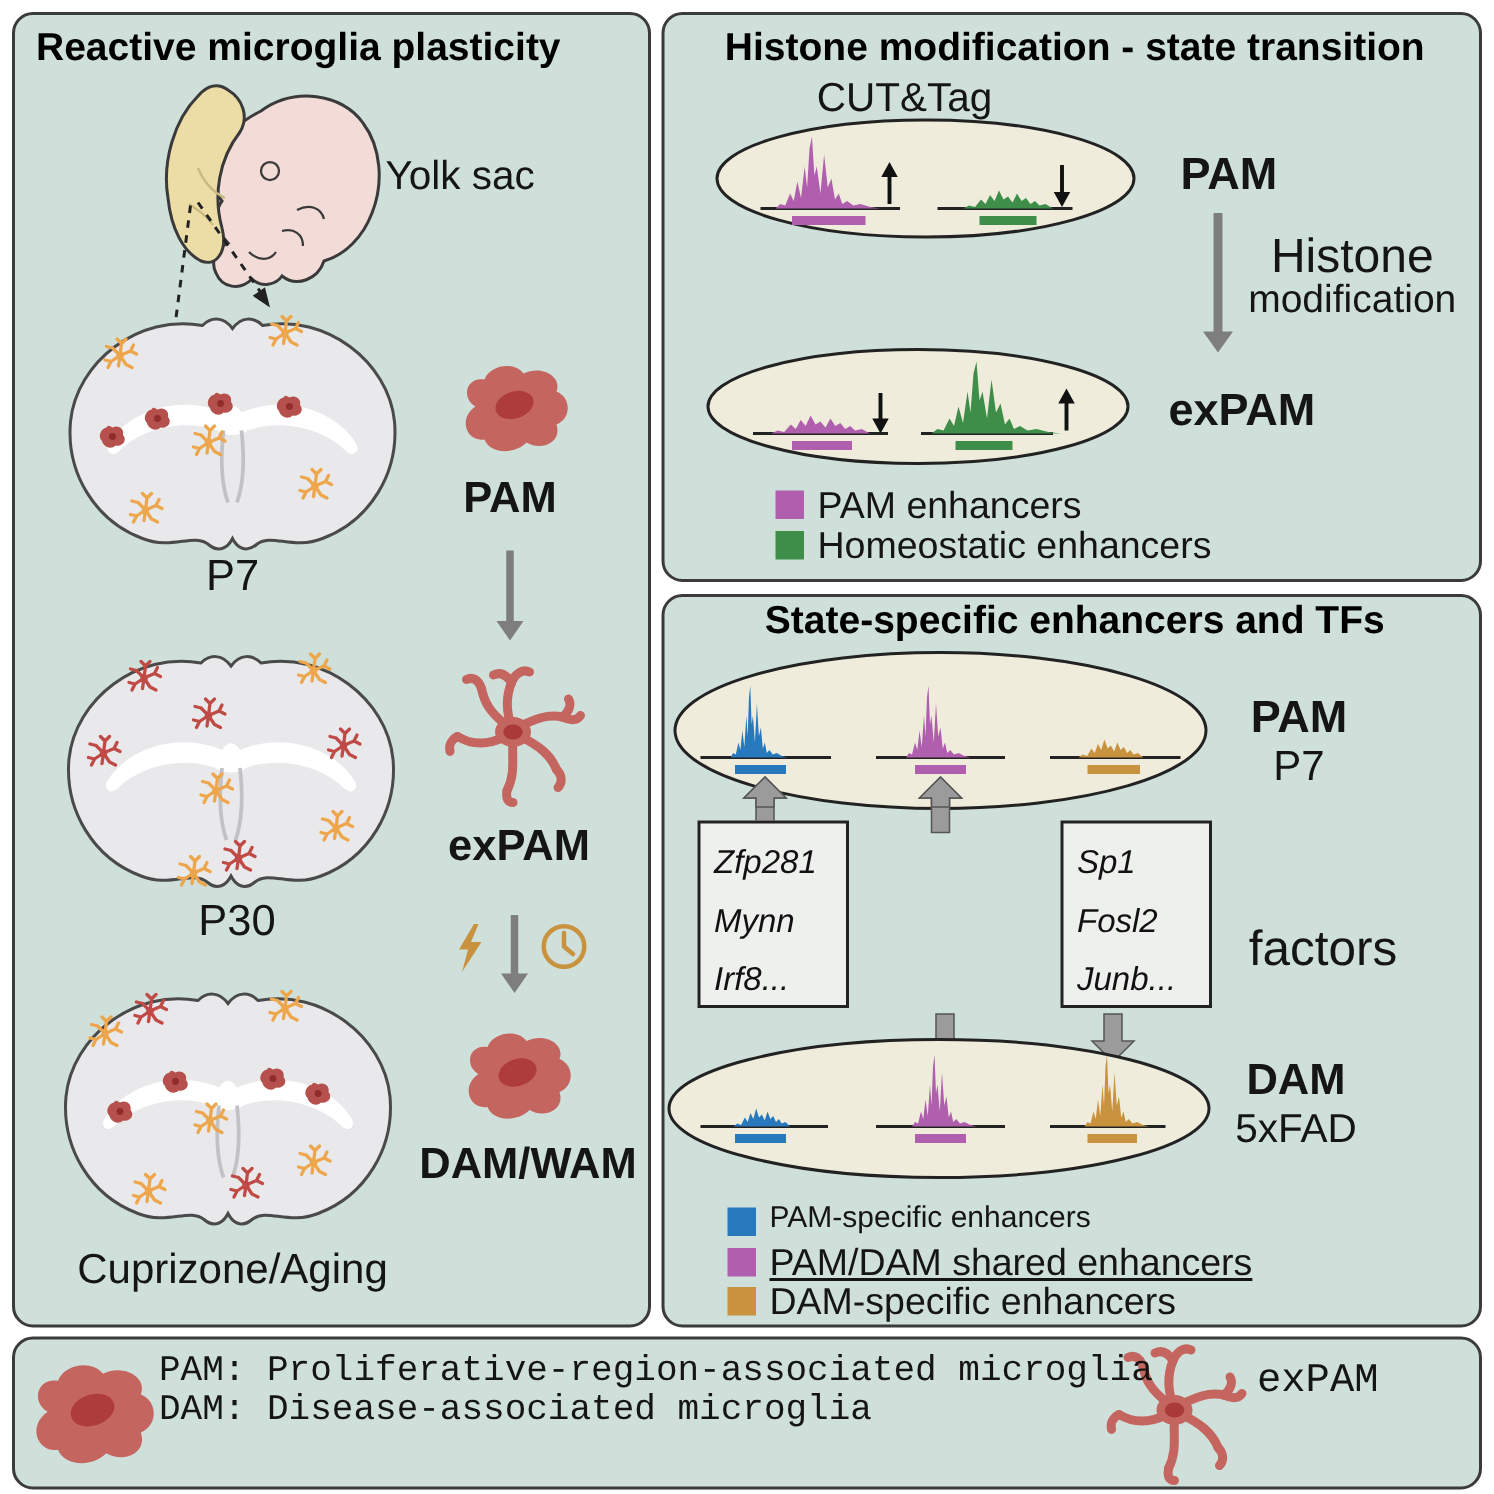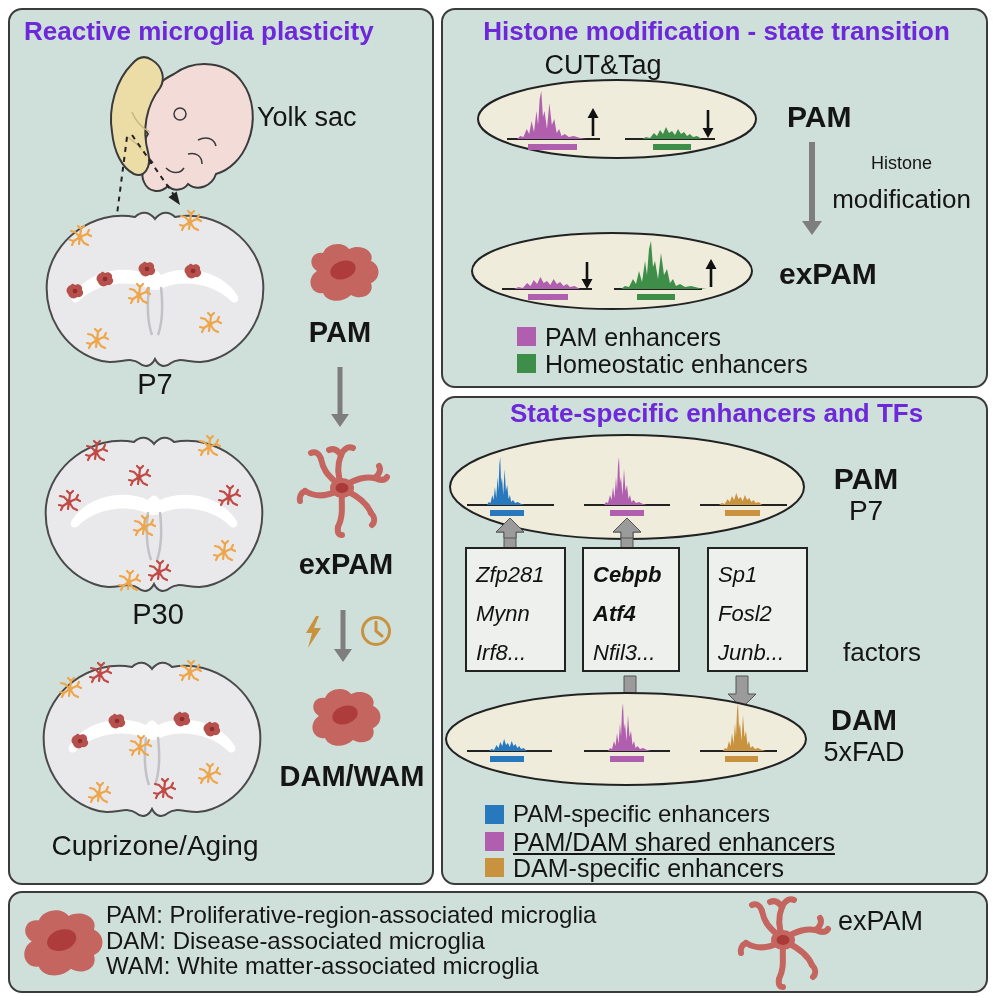--- a/index.html
+++ b/index.html
@@ -4,21 +4,21 @@
 <style>
   html,body{margin:0;padding:0;background:#fff;}
   .canvas{position:relative;width:996px;height:996px;background:#ffffff;
           font-family:"Liberation Sans",sans-serif;color:#111;overflow:hidden;}
   .panel{position:absolute;background:#cfe0db;border:2px solid #3b3b3b;border-radius:14px;
          box-sizing:border-box;}
   .panel > svg{position:absolute;left:0;top:0;z-index:0;}
   .lbl{position:absolute;z-index:2;font-size:26px;line-height:1.12;white-space:nowrap;color:#151515;}
   .bold{font-weight:bold;}
   .ctr{text-align:center;}
-  .ptitle{position:absolute;z-index:2;margin:0;color:#6d28d9;font-weight:bold;font-size:26px;
+  .ptitle{position:absolute;z-index:2;margin:0;color:#000000;font-weight:bold;font-size:26px;
           white-space:nowrap;}
   .markbox{position:absolute;z-index:2;background:#eef0ed;border:2px solid #222;box-sizing:border-box;
            text-align:center;font-size:28px;line-height:36px;padding-top:3px;}
   .tfbox{position:absolute;z-index:2;background:#eef0ed;border:2px solid #222;box-sizing:border-box;
          padding:6px 0 0 9px;}
   .tfbox .ln{font-style:italic;font-size:22px;line-height:39px;white-space:nowrap;}
   .tfbox .ln.b{font-weight:bold;}
   .sq{position:absolute;z-index:2;width:19px;height:19px;}
   .f-mag{fill:#b05fae;} .f-grn{fill:#3e8e4a;} .f-blu{fill:#2878be;} .f-gld{fill:#c8923f;}
   .defs-line{font-size:24px;line-height:25.5px;white-space:nowrap;}
@@ -199,21 +199,21 @@
       <use href="#tpk" transform="translate(178,231)" class="f-grn"></use>
       <rect x="194" y="284" width="38" height="6" class="f-grn"></rect>
       <polygon points="266.7,277 269.3,277 269.3,259 273.5,259 268,249 262.5,259 266.7,259" fill="#111"></polygon>
     </g>
 
     <polygon points="366,132 372,132 372,211 379,211 369,225 359,211 366,211" fill="#7e7e7e"></polygon>
   </svg>
 
   <div class="lbl ctr" style="left:90px;top:40px;width:140px;font-size:27px;">CUT&amp;Tag</div>
   <div class="lbl bold" style="left:344px;top:90px;font-size:30px;">PAM</div>
-  <div class="lbl ctr" style="left:376px;top:143px;width:165px;font-size:18px;">Histone</div>
+  <div class="lbl ctr" style="left:376px;top:143px;width:165px;font-size:32px;">Histone</div>
   <div class="lbl ctr" style="left:376px;top:175px;width:165px;font-size:26px;">modification</div>
   <div class="lbl bold" style="left:336px;top:247px;font-size:30px;">exPAM</div>
 
   <div class="sq" style="left: 74px; top: 317px; background-color: rgb(176, 95, 174);"></div>
   <div class="lbl" style="left:102px;top:313px;font-size:25px;">PAM enhancers</div>
   <div class="sq" style="left: 74px; top: 344px; background-color: rgb(62, 142, 74);"></div>
   <div class="lbl" style="left:102px;top:340px;font-size:25px;">Homeostatic enhancers</div>
 </section>
 
 <section class="panel" style="left:441px;top:396px;width:547px;height:489px;">
@@ -258,50 +258,44 @@
   </svg>
 
   <div class="lbl ctr bold" style="left:368px;top:64px;width:110px;font-size:30px;">PAM</div>
   <div class="lbl ctr" style="left:368px;top:97px;width:110px;font-size:28px;">P7</div>
 
   <div class="tfbox" style="left:22px;top:149px;width:101px;height:125px;">
     <div class="ln">Zfp281</div>
     <div class="ln">Mynn</div>
     <div class="ln">Irf8...</div>
   </div>
-  <div class="tfbox" style="left:139px;top:149px;width:98px;height:125px;">
-    <div class="ln b">Cebpb</div>
-    <div class="ln b">Atf4</div>
-    <div class="ln">Nfil3...</div>
-  </div>
   <div class="tfbox" style="left:264px;top:149px;width:101px;height:125px;">
     <div class="ln">Sp1</div>
     <div class="ln">Fosl2</div>
     <div class="ln">Junb...</div>
   </div>
 
-  <div class="lbl ctr" style="left:344px;top:216px;width:190px;font-size:26px;margin-top:24px;">factors</div>
+  <div class="lbl ctr" style="left:344px;top:216px;width:190px;font-size:33px;">factors</div>
 
   <div class="lbl ctr bold" style="left:366px;top:306px;width:110px;font-size:29px;">DAM</div>
   <div class="lbl ctr" style="left:366px;top:339px;width:110px;font-size:27px;">5xFAD</div>
 
   <div class="sq" style="left: 42px; top: 407px; background-color: rgb(40, 120, 190);"></div>
-  <div class="lbl" style="left:70px;top:403px;font-size:24px;">PAM-specific enhancers</div>
+  <div class="lbl" style="left:70px;top:403px;font-size:20px;">PAM-specific enhancers</div>
   <div class="sq" style="left: 42px; top: 434px; background-color: rgb(176, 95, 174);"></div>
   <div class="lbl" style="left:70px;top:430px;font-size:25px;text-decoration:underline;">PAM/DAM shared enhancers</div>
   <div class="sq" style="left: 42px; top: 460px; background-color: rgb(200, 146, 63);"></div>
   <div class="lbl" style="left:70px;top:456px;font-size:25px;">DAM-specific enhancers</div>
 </section>
 
-<section class="panel" style="left:8px;top:891px;width:980px;height:102px;">
+<section class="panel" style="left:8px;top:891px;width:980px;height:102px;font-family:Liberation Mono, monospace;">
   <svg width="980" height="102">
     <use href="#bigcell" transform="translate(8,16) scale(1.15)"></use>
     <use href="#ramcell" transform="translate(728,2)"></use>
   </svg>
   <div class="lbl" style="left:96px;top:9px;">
     <div class="defs-line">PAM: Proliferative-region-associated microglia</div>
     <div class="defs-line">DAM: Disease-associated microglia</div>
-    <div class="defs-line">WAM: White matter-associated microglia</div>
   </div>
   <div class="lbl" style="left:828px;top:13px;font-size:27px;">exPAM</div>
 </section>
 
 </div>
 
 </body></html>

